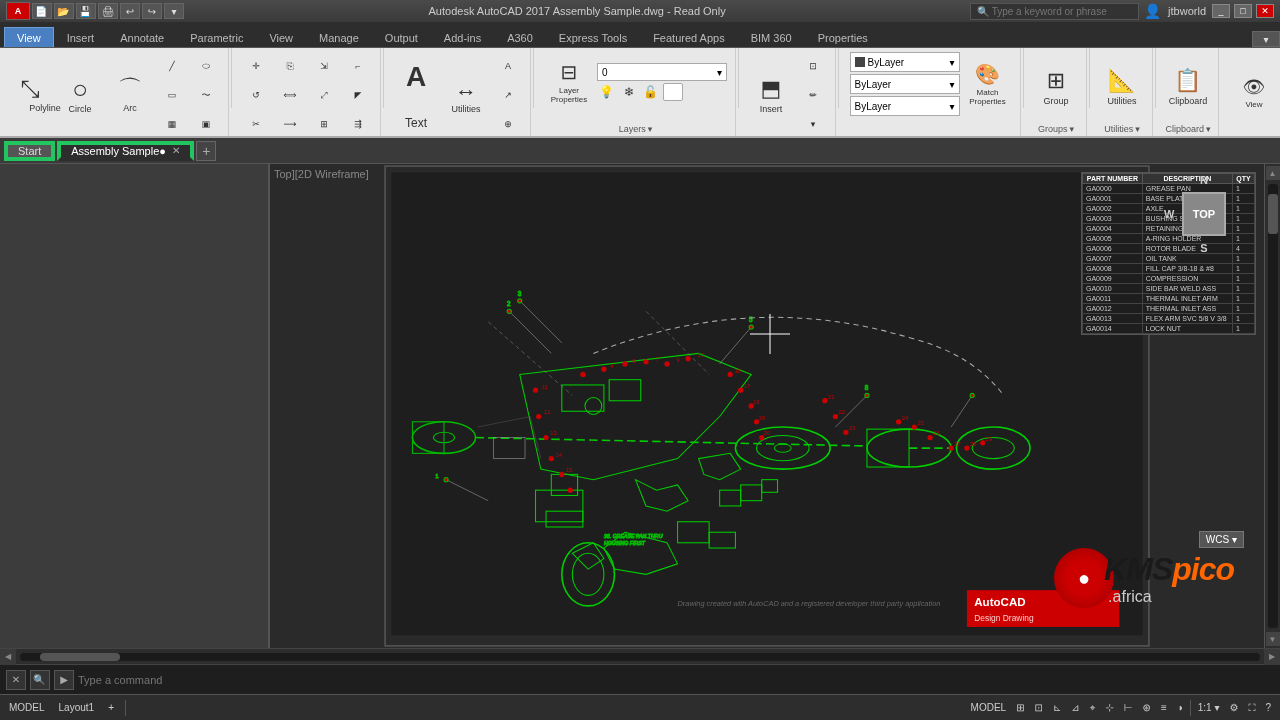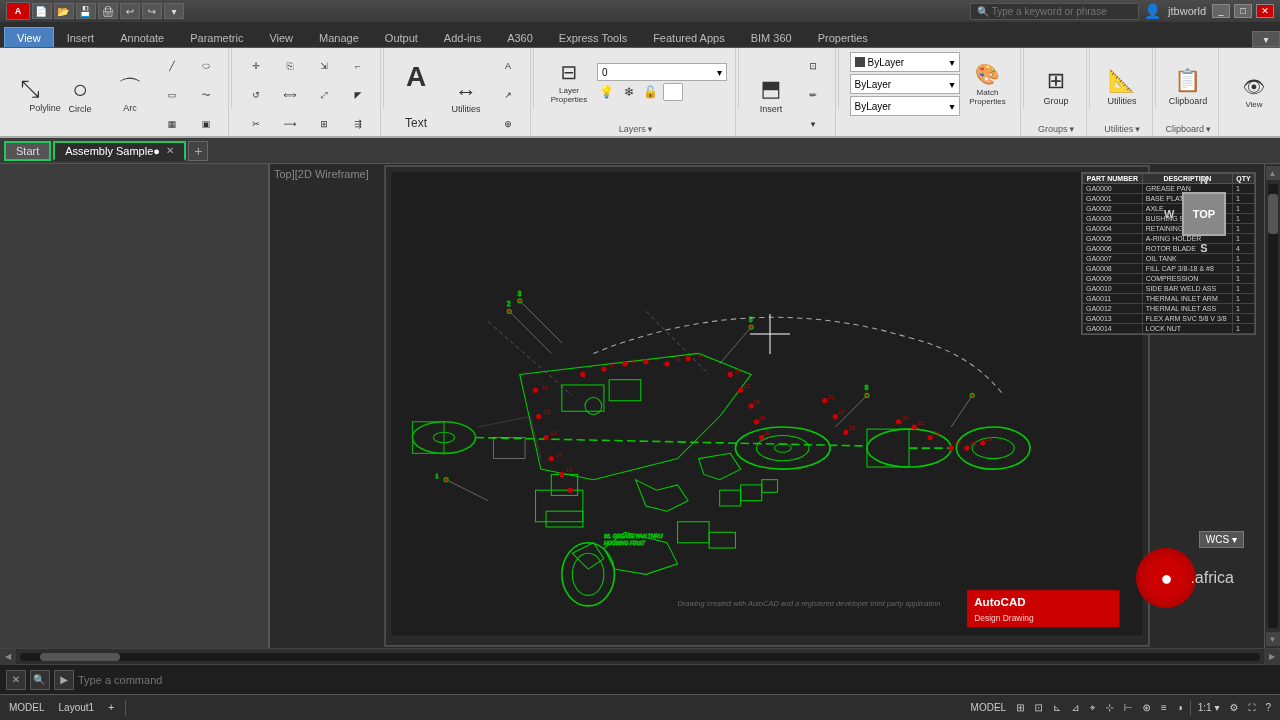--- a/index.html
+++ b/index.html
@@ -184,21 +184,21 @@
       display: flex;
       align-items: center;
       padding: 0 4px;
       gap: 2px;
       border-bottom: 1px solid #555;
     }
     .doc-tab {
       height: 20px;
       padding: 0 10px;
       background: #555;
-      border: 2px solid #22c55e;
+      border: 4px solid #22c55e;
       color: #ddd;
       font-size: 11px;
       display: flex;
       align-items: center;
       gap: 6px;
       cursor: pointer;
     }
     .doc-tab.active { background: #2d2d2d; border-bottom-color: #2d2d2d; color: #fff; }
     .tab-close { font-size: 10px; color: #aaa; cursor: pointer; }
     .tab-add { width: 20px; height: 20px; background: #444; border: 1px solid #666; color: #aaa; display: flex; align-items: center; justify-content: center; cursor: pointer; font-size: 14px; }
@@ -380,20 +380,21 @@
   <div class="quick-access">
     <div class="qa-btn" style="background:#c00;width:24px;height:18px;color:white;font-weight:bold;font-size:9px;">A</div>
     <div class="qa-btn">📄</div>
     <div class="qa-btn">📂</div>
     <div class="qa-btn">💾</div>
     <div class="qa-btn">🖨</div>
     <div class="qa-btn">↩</div>
     <div class="qa-btn">↪</div>
     <div class="qa-btn">▾</div>
   </div>
+  <div class="title-center">Autodesk AutoCAD 2017    Assembly Sample.dwg - Read Only</div>
   <div style="display:flex;align-items:center;gap:6px;">
     <div style="display:flex;align-items:center;gap:2px;background:#333;padding:2px 6px;border:1px solid #555;">
       <span style="font-size:10px;color:#aaa;">🔍</span>
       <input style="background: transparent; border: none; color: rgb(204, 204, 204); font-size: 10px; width: 140px; outline: none;" readonly="" placeholder="Type a keyword or phrase">
     </div>
     <span style="font-size:14px;">👤</span>
     <span style="color:#ccc;">jtbworld</span>
     <div class="win-controls">
       <div class="win-btn">_</div>
       <div class="win-btn">□</div>
@@ -907,20 +908,23 @@
 
       <div id="wcs-indicator">WCS ▾</div>
 
       <div id="crosshair" style="left:480px;top:150px;"></div>
 
       <div id="watermark">
         <div class="wm-icon">
           <span style="color:white;font-size:20px;font-weight:bold;">●</span>
         </div>
         <div style="margin-left:-10px;">
+          <div class="wm-text">
+            <span class="kms">KMS</span><span class="pico">pico</span>
+          </div>
           <div class="wm-text-sub">.africa</div>
         </div>
       </div>
 
     </div>
   </div>
 
   <div id="right-panel" style="width:16px;background:#2d2d2d;display:flex;flex-direction:column;align-items:center;">
     <div style="width:14px;height:14px;background:#444;display:flex;align-items:center;justify-content:center;color:#888;font-size:8px;cursor:pointer;margin-top:2px;">▲</div>
     <div style="flex:1;width:10px;background:#1a1a1a;border-radius:3px;margin:4px 0;position:relative;">

